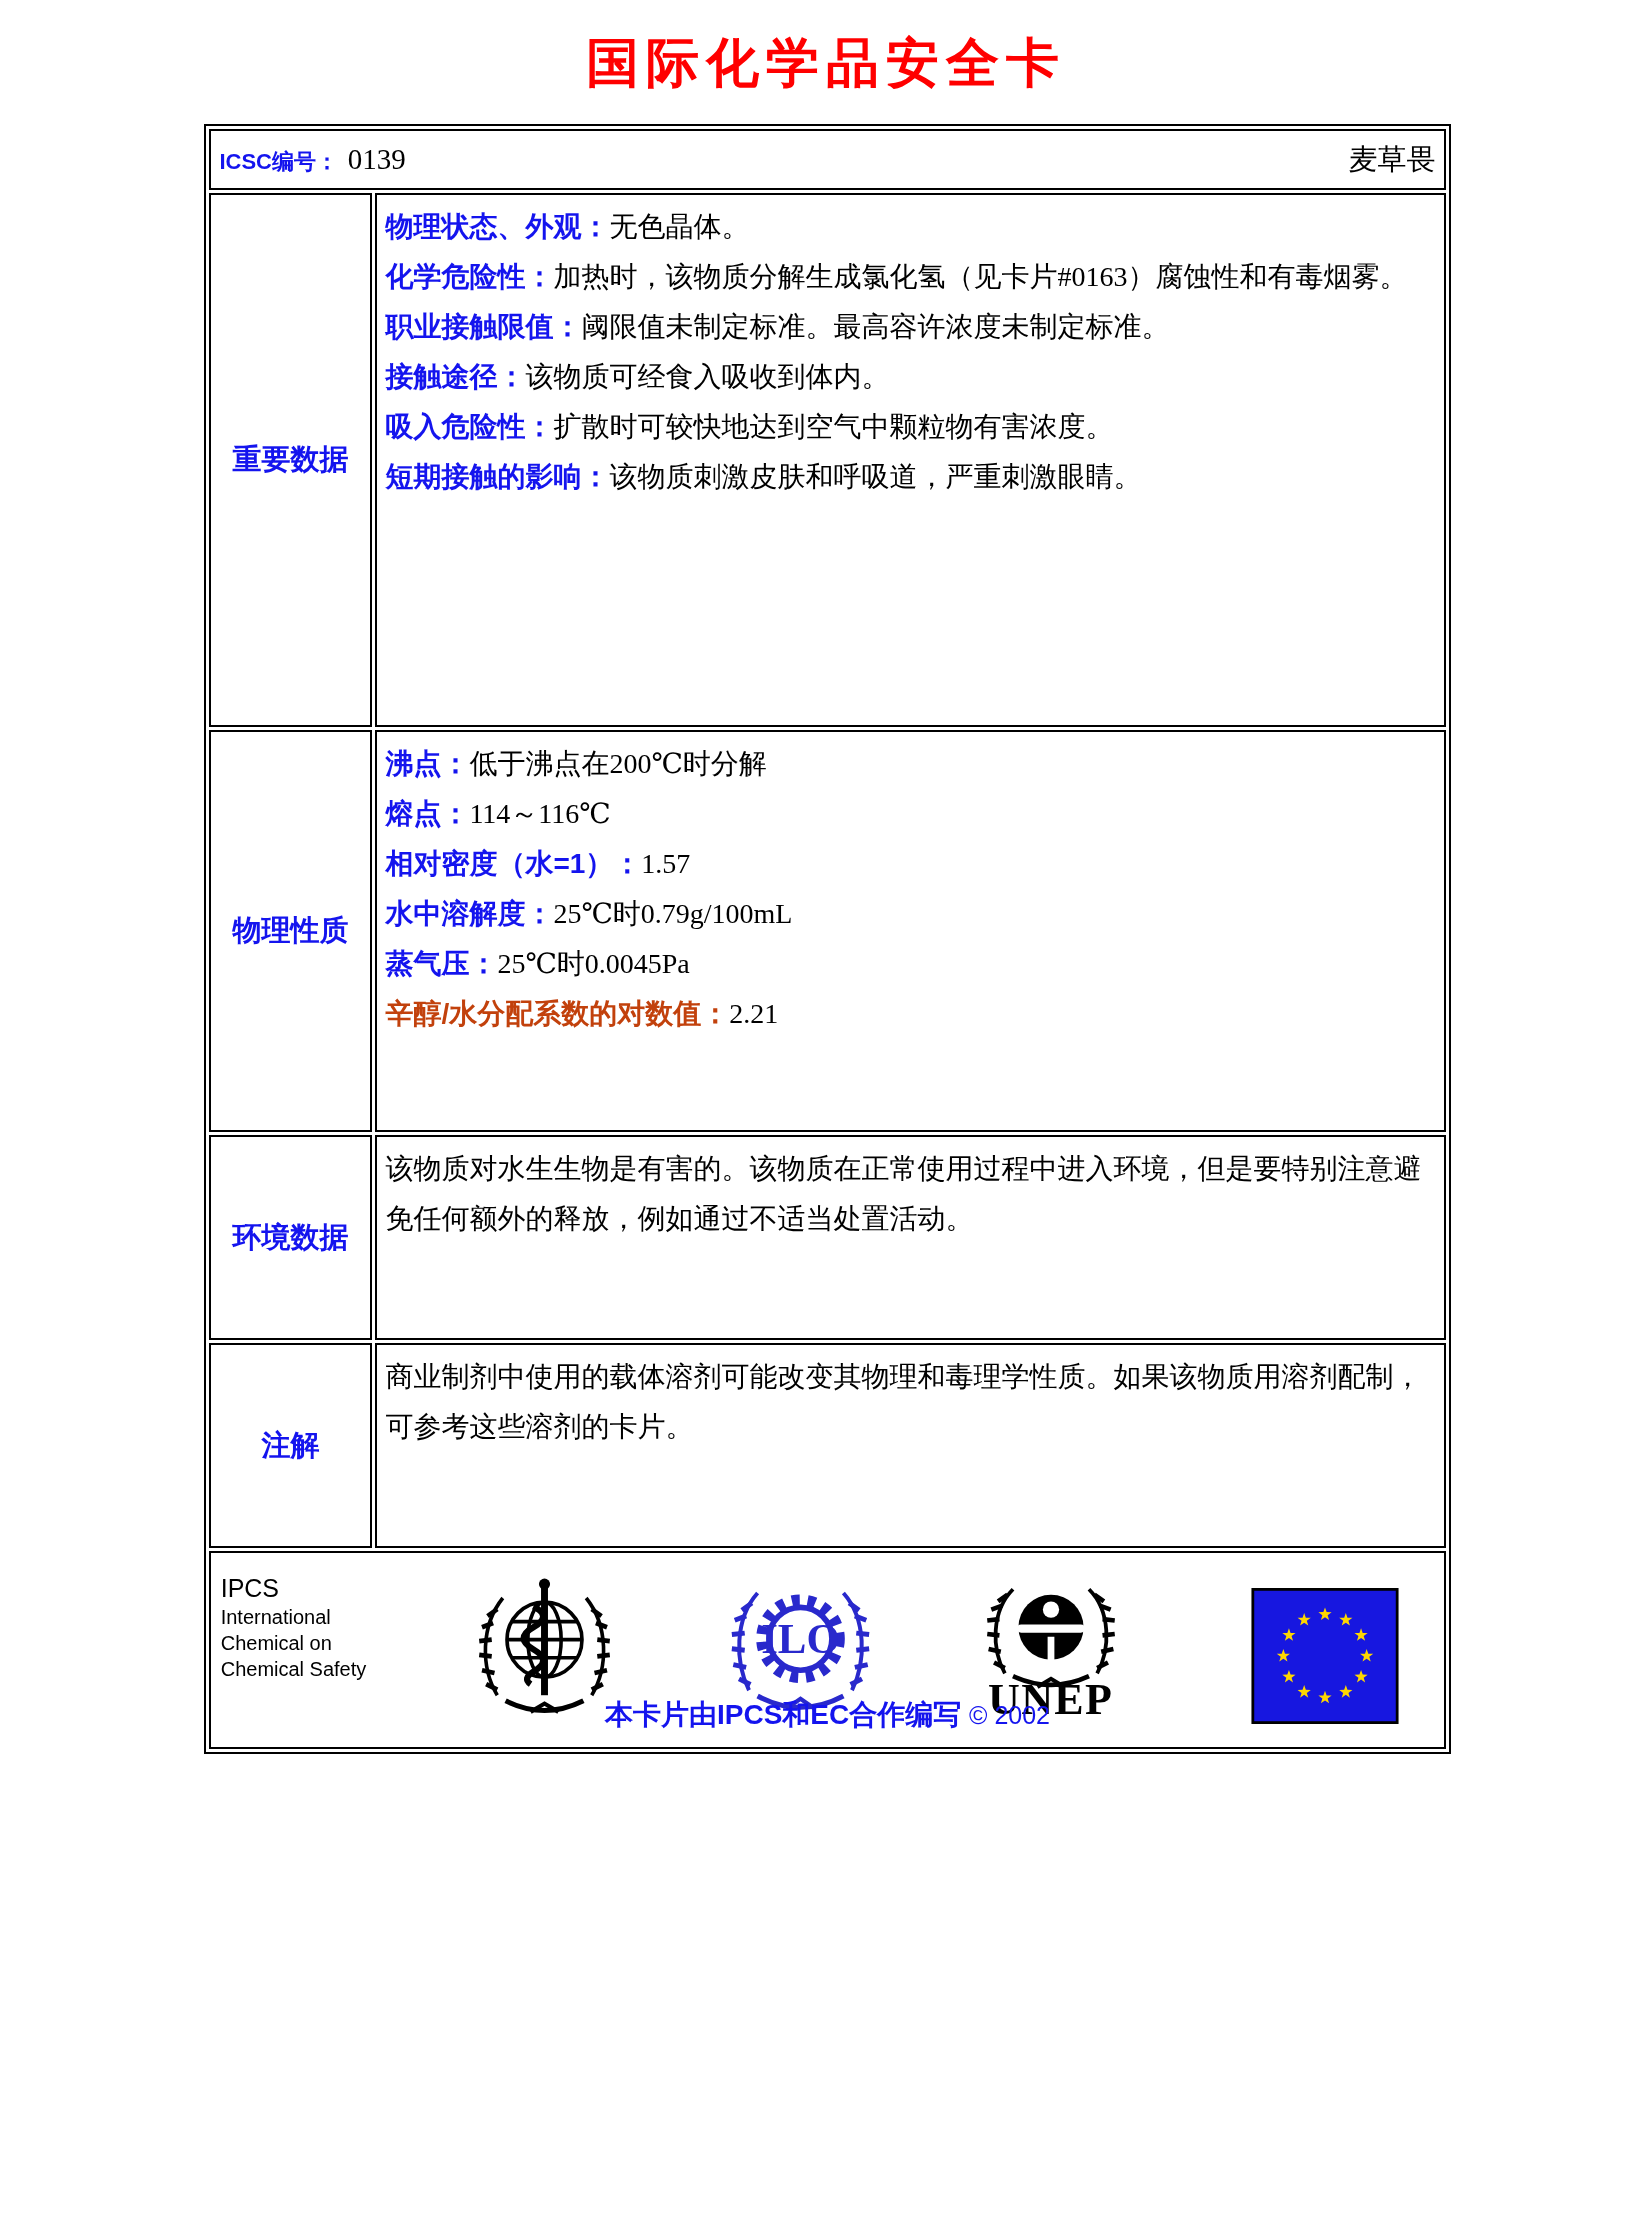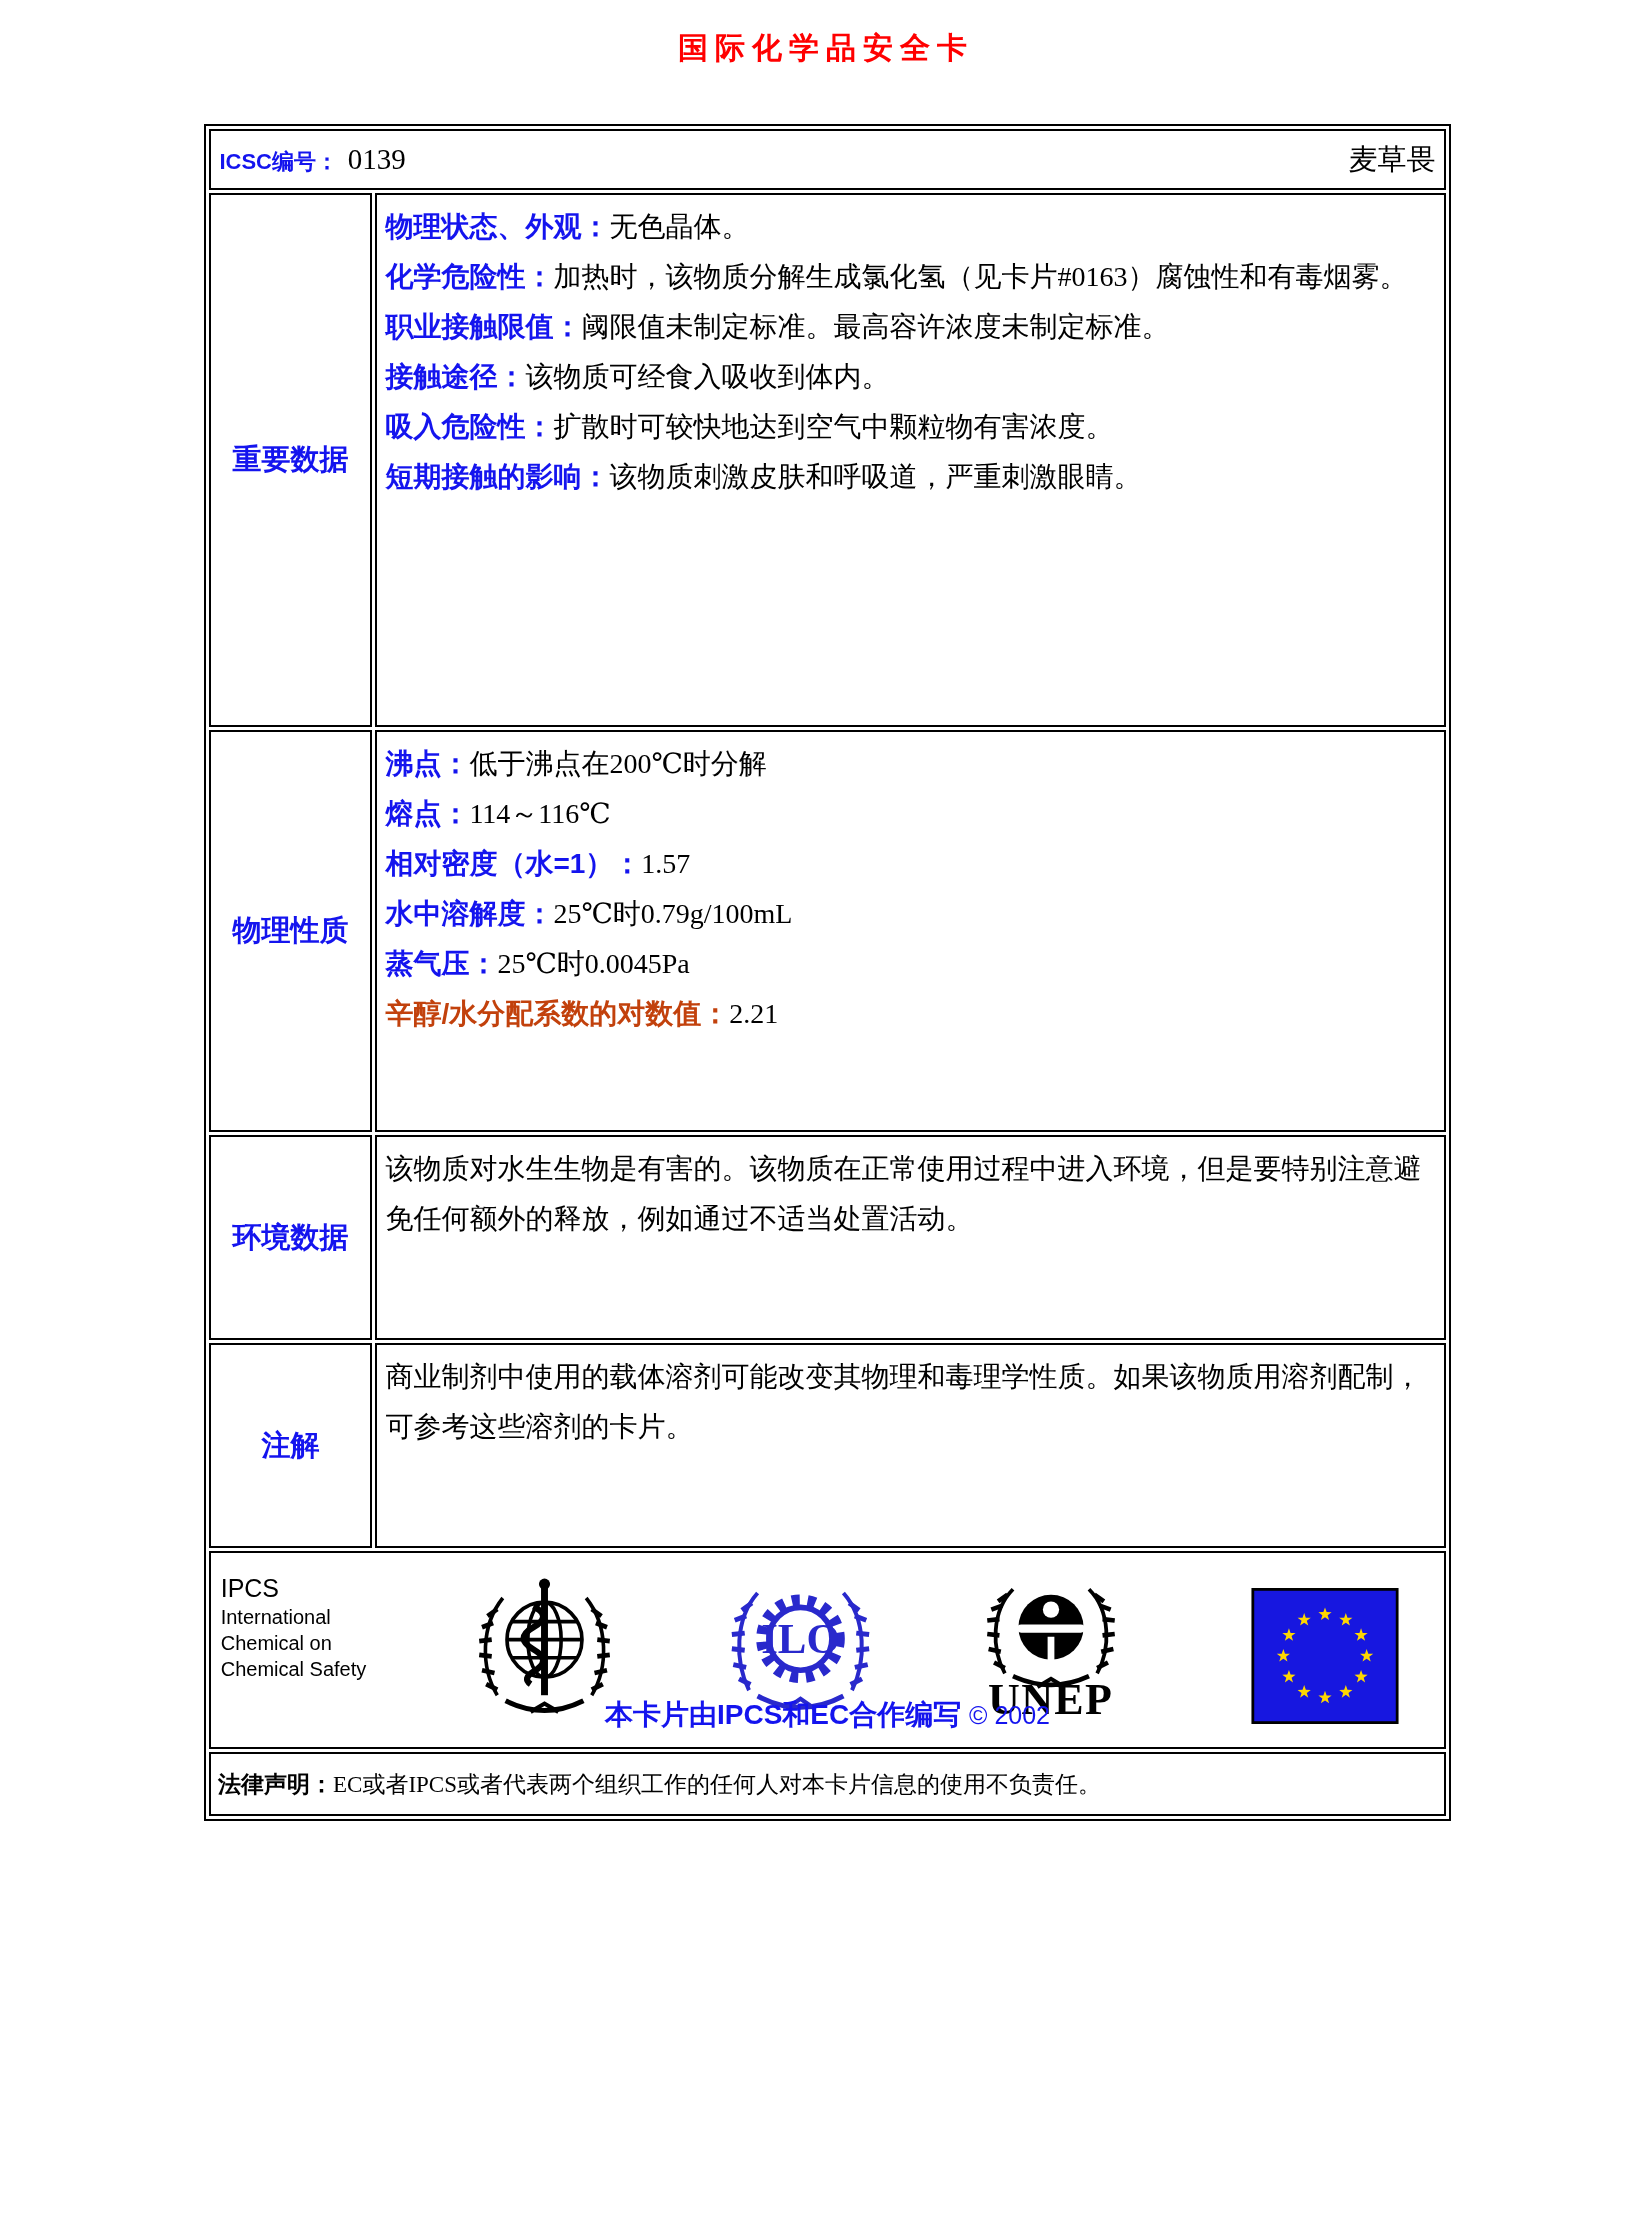--- a/index.html
+++ b/index.html
@@ -1,20 +1,20 @@
 <!DOCTYPE html>
 <html style="font-size:11px"><head>
 <meta charset="utf-8">
 <style>
   html,body{margin:0;padding:0;background:#ffffff;}
   .page{position:relative;width:1652px;height:2227px;background:#ffffff;overflow:hidden;
         font-family:"Liberation Serif","DejaVu Serif",serif;color:#000;}
   .doc-title{position:absolute;top:28px;left:0;width:100%;text-align:center;
              font-family:"Liberation Serif","DejaVu Serif",serif;
-             font-size:30px;font-weight:bold;letter-spacing:7px;}
+             font-size:53px;font-weight:bold;letter-spacing:7px;}
   .card-table{position:absolute;left:204px;top:124px;width:1247px;
               border-collapse:separate;border-spacing:3.5px;border:2.8px solid #000;background:#fff;}
   .card-table td{border:2.8px solid #000;vertical-align:top;background:#fff;}
   .label-cell{width:157px;text-align:center;vertical-align:middle !important;
               font-family:"Liberation Sans","DejaVu Sans",sans-serif;
               font-weight:bold;font-size:29px;}
   .content-cell{padding:7px 11px 7px 8.4px;font-size:28px;line-height:50px;}
   .line{margin:0;padding:0;}
   .line-label{font-family:"Liberation Sans","DejaVu Sans",sans-serif;font-weight:bold;}
   .header-cell{height:57px;vertical-align:middle !important;padding:0 8.4px;}
@@ -196,21 +196,16 @@
           </div>
         </div>
 
         <div class="footer-caption" style="color: rgb(20, 20, 238);">
           <span>本卡片由IPCS和EC合作编写</span>
           <span class="footer-copyright">© 2002</span>
         </div>
       </td>
     </tr>
 
-    <tr>
-      <td class="legal-cell" colspan="2">
-        <span class="legal-label">法律声明：</span><span>EC或者IPCS或者代表两个组织工作的任何人对本卡片信息的使用不负责任。</span>
-      </td>
-    </tr>
   </tbody>
     </table>
 </div>
 
 
 </body></html>

